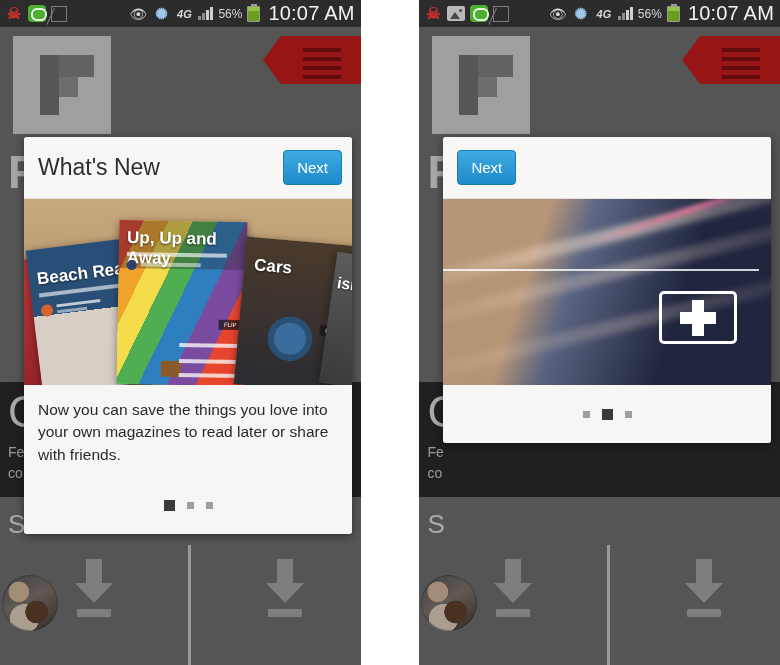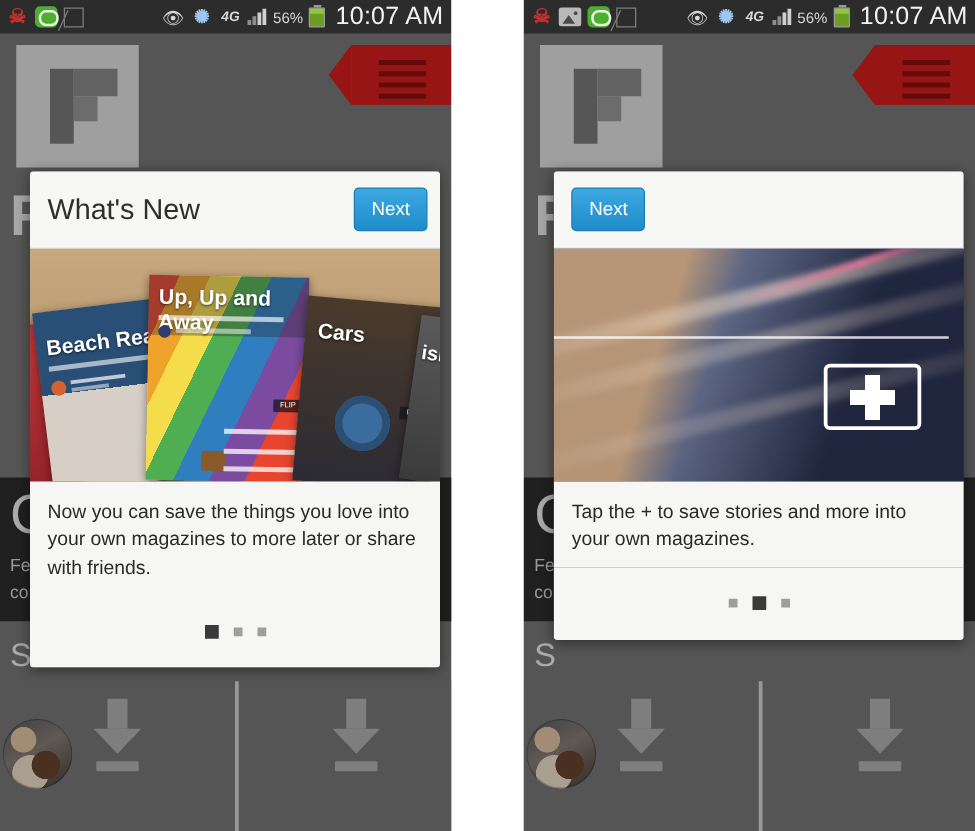--- a/index.html
+++ b/index.html
@@ -154,21 +154,21 @@
     border-top:20px solid #b5b5b5;
   }
   .dl-arrow .base { width:34px; height:8px; background:#b5b5b5; margin:6px auto 0; border-radius:1px; }
 
   
   .overlay { position:absolute; inset:27px 0 0 0; background:rgba(0,0,0,0.30); z-index:20; }
 
   .modal {
     position:absolute; z-index:30;
     left:24px; top:137px; width:328px;
-    background:#a21caf;
+    background:#fca5a5;
     border-radius:3px;
     box-shadow:0 2px 10px rgba(0,0,0,.45);
     overflow:hidden;
     display:flex; flex-direction:column;
   }
   .modal.right { left:24px; }
 
   .modal-head {
     height:62px; background:#f7f7f5;
     display:flex; align-items:center;
@@ -388,21 +388,21 @@
           <div class="mtitle">Cars</div>
           <div class="wheel"></div>
           <div class="flipbadge">FLIP</div>
         </div>
 
         <div class="mag mag-ism">
           <div class="mtitle">ism</div>
         </div>
       </div>
 
-      <div class="modal-body">Now you can save the things you love into your own magazines to more later or share with friends.</div>
+      <div class="modal-body">Now you can save the things you love into your own magazines to read later or share with friends.</div>
 
       <div class="modal-foot">
         <span class="dot active"></span>
         <span class="dot"></span>
         <span class="dot"></span>
       </div>
     </div>
   </div>
 
   <div class="gutter"></div>
@@ -483,21 +483,20 @@
         <div class="streak b"></div>
         <div class="streak c"></div>
         <div class="pinkstreak"></div>
         <div class="hline"></div>
         <div class="plus-btn">
           <span class="v"></span>
             <span class="h"></span>
         </div>
       </div>
 
-      <div class="modal-body">Tap the + to save stories and more into your own magazines.</div>
 
       <div class="modal-foot">
         <span class="dot"></span>
         <span class="dot active"></span>
         <span class="dot"></span>
       </div>
     </div>
   </div>
 
 </div>

